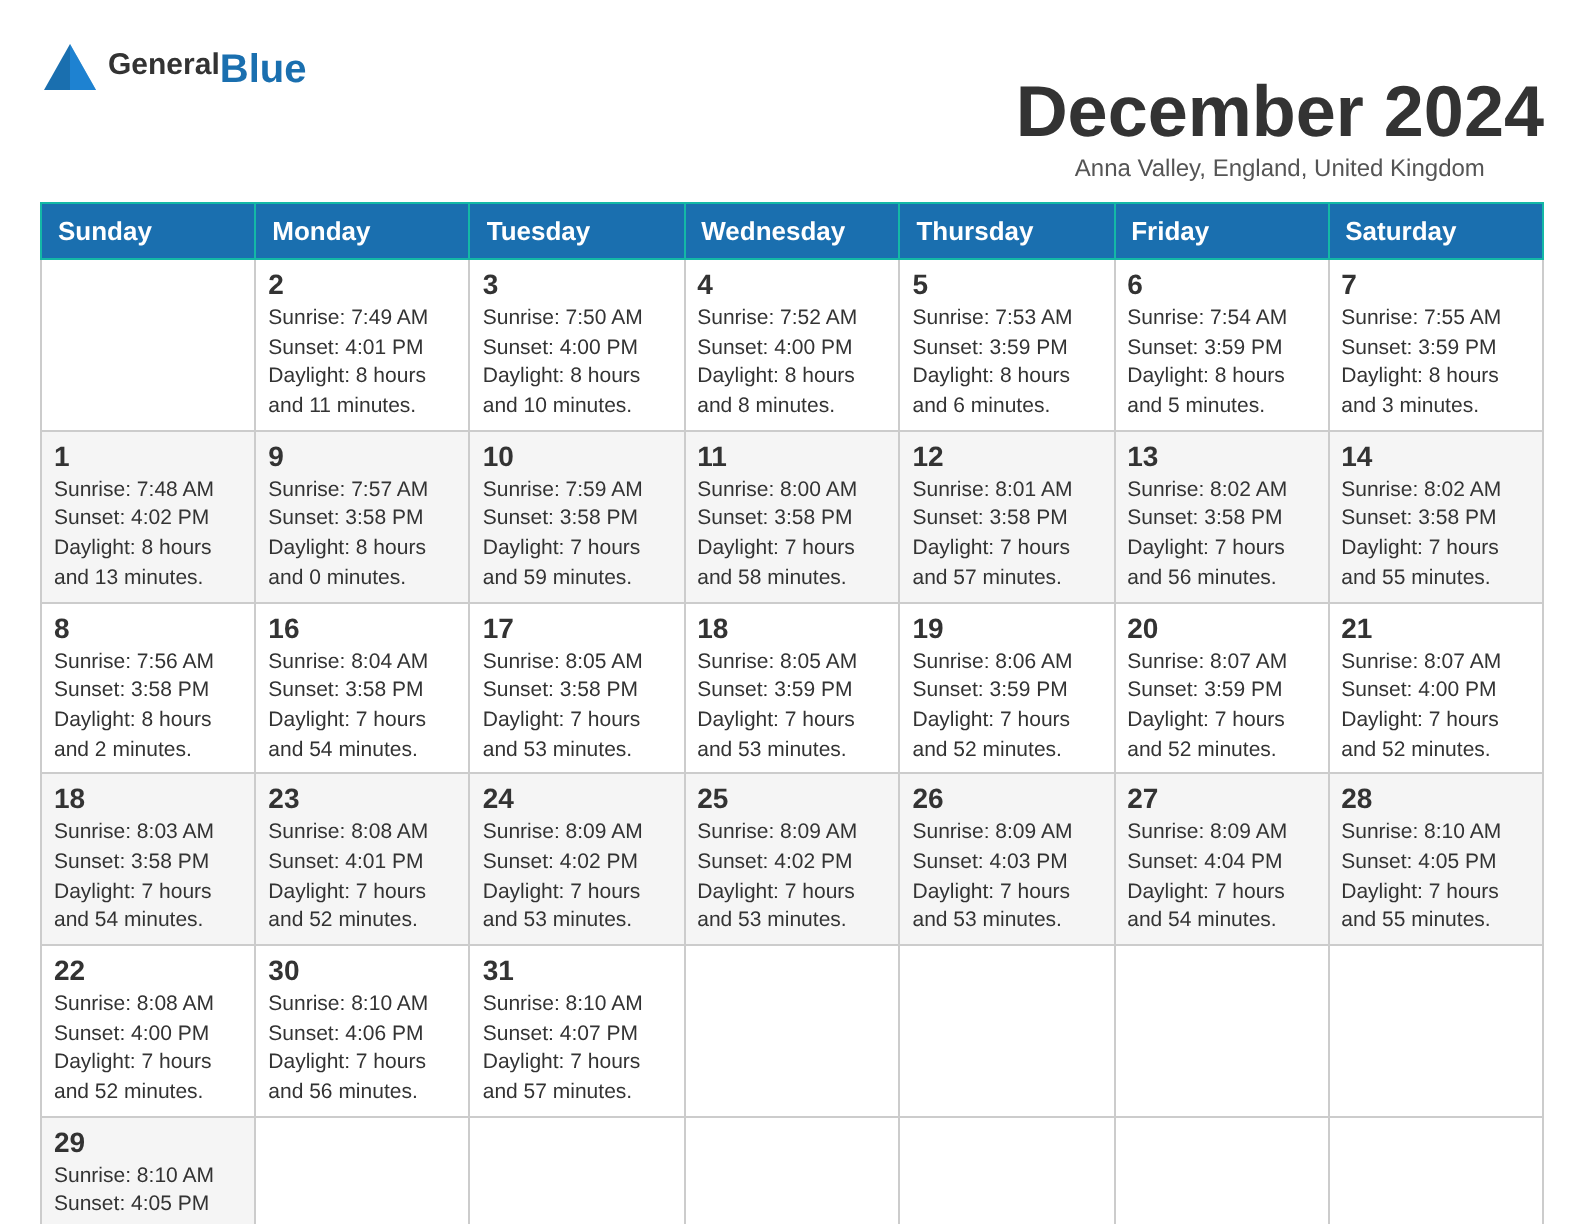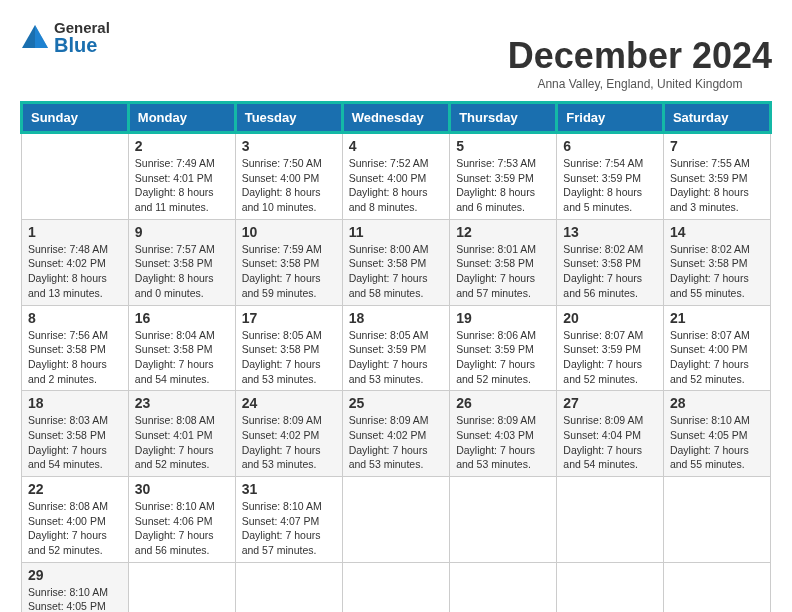--- a/index.html
+++ b/index.html
@@ -16,21 +16,21 @@
       align-items: flex-start;
       margin-bottom: 10px;
     }
     .logo {
       display: flex;
       align-items: center;
       gap: 4px;
     }
     .logo-text {
       display: flex;
-      flex-direction: column;
+      flex-direction: row;
       line-height: 1;
     }
     .logo-text .general {
       font-size: 15px;
       font-weight: bold;
       color: #333;
     }
     .logo-text .blue {
       font-size: 20px;
       font-weight: bold;
@@ -58,21 +58,21 @@
       border-collapse: collapse;
       font-size: 11px;
     }
     .calendar th {
       background-color: #1a6faf;
       color: white;
       text-align: left;
       padding: 6px 8px;
       font-size: 13px;
       font-weight: bold;
-      border: 3px solid #14b8a6;
+      border: 1px solid #14b8a6;
     }
     .calendar td {
       border: 1px solid #ccc;
       vertical-align: top;
       padding: 4px 6px;
       width: 108px;
       min-height: 80px;
       background: #fff;
     }
     .calendar tr:nth-child(even) td {

